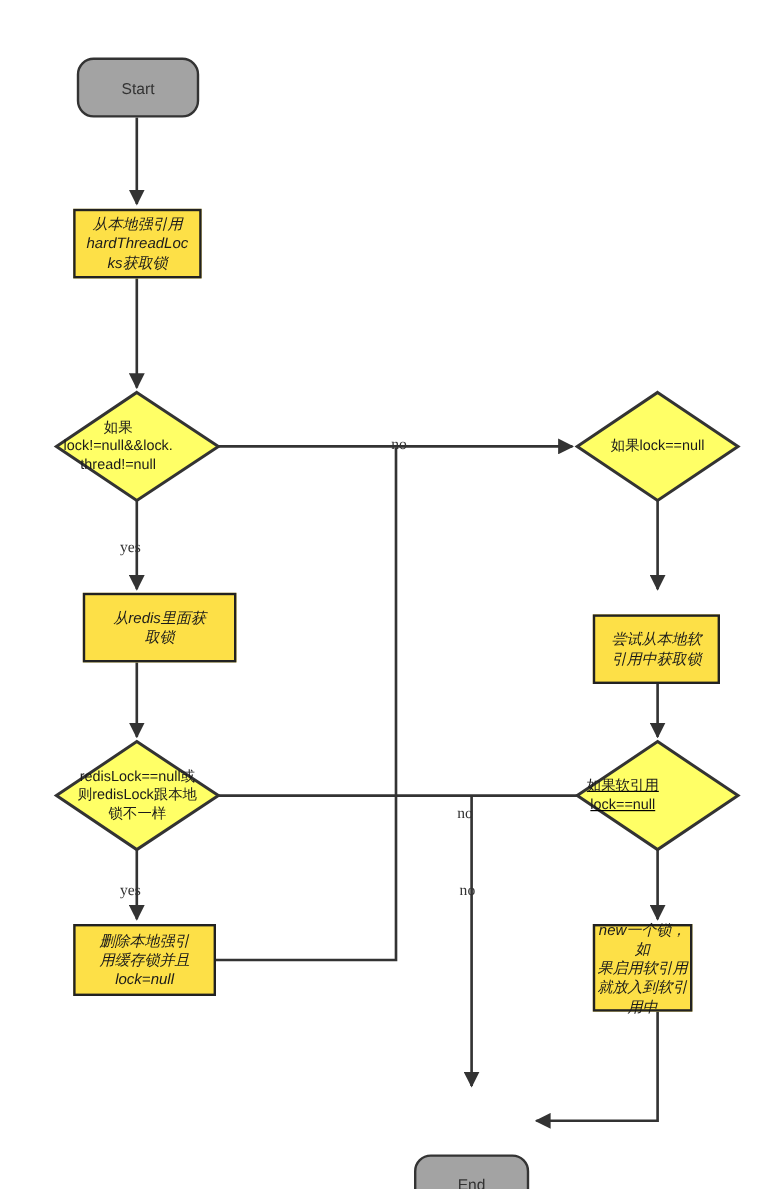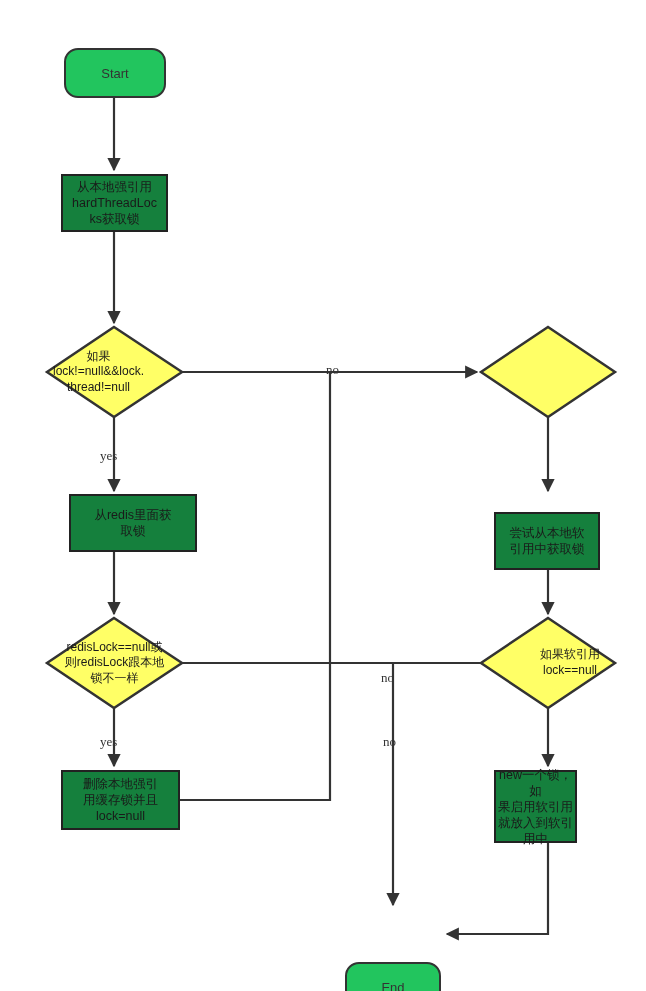--- a/index.html
+++ b/index.html
@@ -27,35 +27,36 @@
   }
   .node {
     position: absolute;
     box-sizing: border-box;
     display: flex;
     align-items: center;
     justify-content: center;
     text-align: center;
   }
   .node-terminal {
-    background: #22c55e;
+    background: #a3a3a3;
     border: 2px solid #333333;
     border-radius: 14px;
     font-size: 13px;
     color: #333333;
     font-family: "Liberation Sans", sans-serif;
   }
   .node-process {
-    background: #15803d;
+    background: #fde047;
     border: 2px solid #222222;
     font-size: 12.5px;
     line-height: 1.28;
     color: #1a1a1a;
     font-family: "Liberation Sans", sans-serif;
     padding: 2px;
+    font-style: italic;
   }
   .node-decision {
     background: transparent;
     border: none;
   }
   .node-decision .dia-label {
     position: relative;
     z-index: 2;
     font-size: 12px;
     line-height: 1.3;
@@ -144,27 +145,30 @@
 则redisLock跟本地
 锁不一样</span>
   </div>
 
   <div class="node node-process" style="left:61px; top:770px; width:119px; height:60px;">
     <span style="white-space:pre-line;">删除本地强引
 用缓存锁并且
 lock=null</span>
   </div>
 
+  <div class="node node-decision" style="left:481px; top:327px; width:134px; height:90px;">
+    <span class="dia-label">如果lock==null</span>
+  </div>
 
   <div class="node node-process" style="left:494px; top:512px; width:106px; height:58px;">
     <span style="white-space:pre-line;">尝试从本地软
 引用中获取锁</span>
   </div>
 
-  <div class="node node-decision" style="left:503px; top:618px; width:134px; height:90px;">
+  <div class="node node-decision" style="left:452px; top:618px; width:134px; height:90px;text-decoration:underline;">
     <span class="dia-label">如果软引用
 lock==null</span>
   </div>
 
   <div class="node node-process" style="left:494px; top:770px; width:83px; height:73px;">
     <span style="white-space:pre-line;">new一个锁，如
 果启用软引用
 就放入到软引
 用中</span>
   </div>

